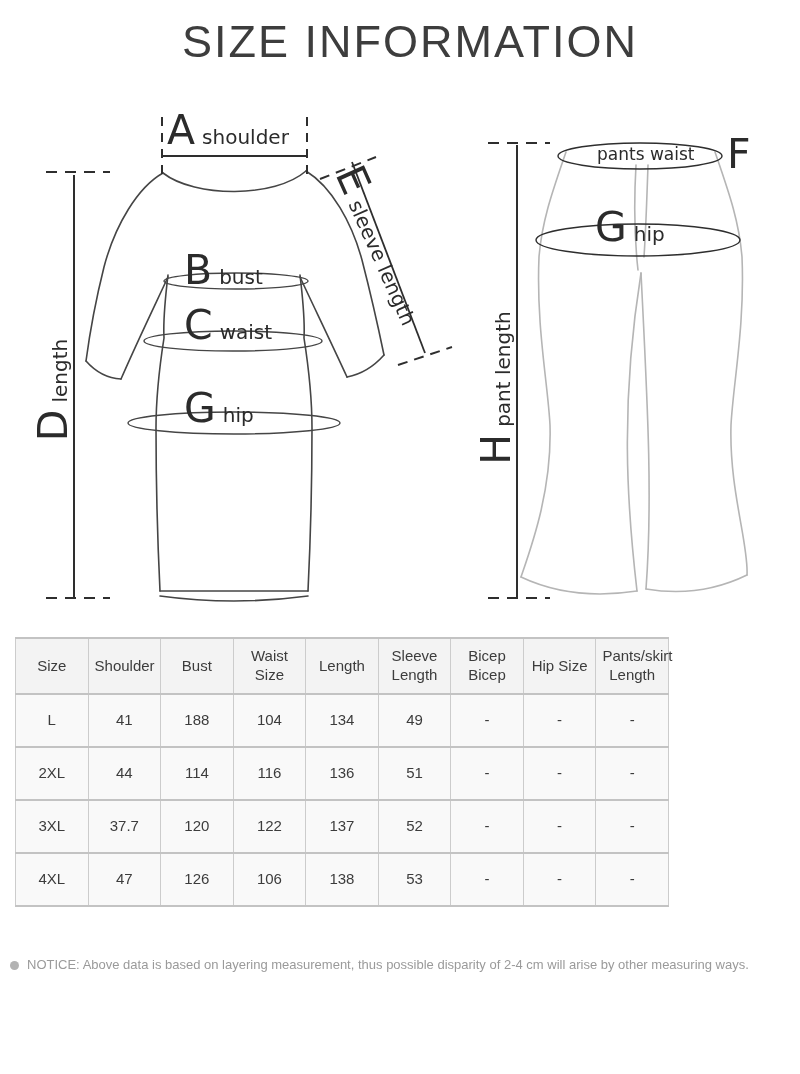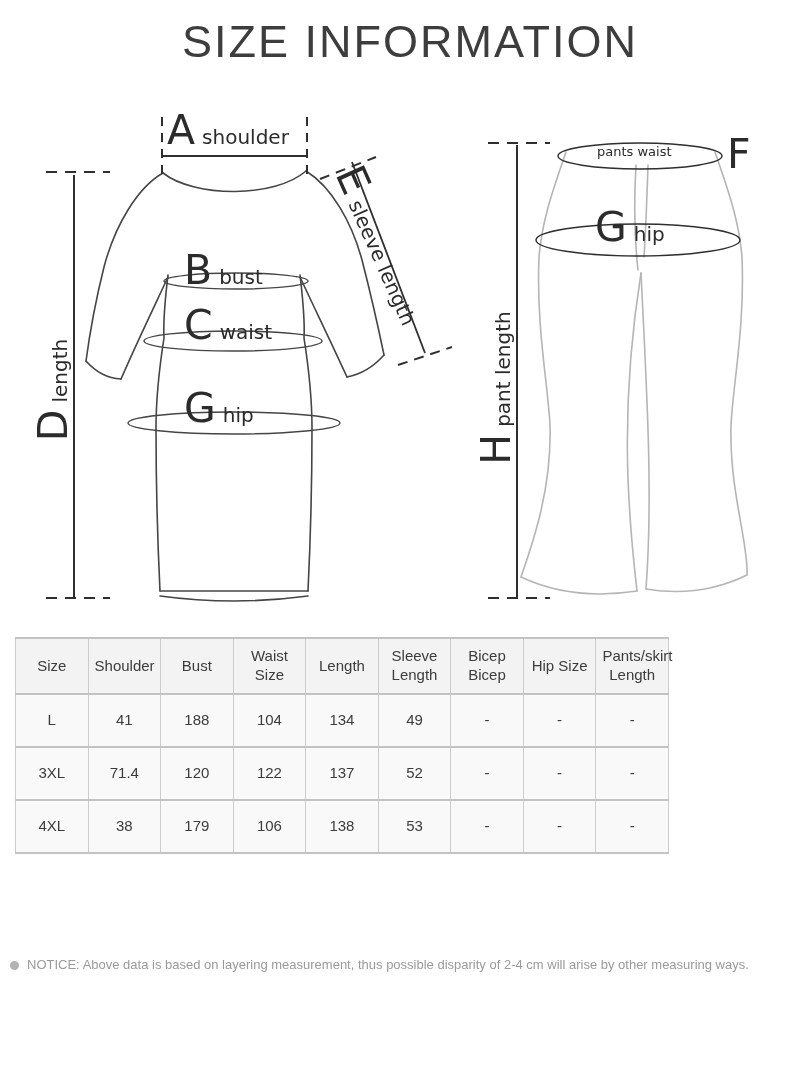--- a/index.html
+++ b/index.html
@@ -19,21 +19,21 @@
 
   .diag-label {
     position:absolute; display:flex; align-items:baseline;
     color:#2b2b2b; white-space:nowrap;
     font-family:"DejaVu Sans", sans-serif;
   }
   .diag-label .letter { font-size:41px; font-weight:500; line-height:1; }
   .diag-label .word  { font-size:20px; font-weight:400; margin-left:7px; }
   .rot-center { transform:translate(-50%,-50%) rotate(-90deg); }
   .e-label { transform-origin:0 0; transform:rotate(66deg); }
-  .plain-label { font-size:13px; color:#2b2b2b; position:absolute; white-space:nowrap;
+  .plain-label { font-size:17px; color:#2b2b2b; position:absolute; white-space:nowrap;
     font-family:"DejaVu Sans", sans-serif;text-align:center; }
   .big-letter { position:absolute; font-size:41px; font-weight:500; color:#2b2b2b;
     font-family:"DejaVu Sans", sans-serif; line-height:1; }
 
   table.size-table {
     position:absolute; top:637px; left:15px; width:654px;
     border-collapse:collapse; table-layout:fixed;
   }
   .size-table th, .size-table td {
     border-left:1px solid #cccccc; border-right:1px solid #cccccc;
@@ -170,34 +170,45 @@
           <td>41</td>
           <td>188</td>
           <td>104</td>
           <td>134</td>
           <td>49</td>
           <td>-</td>
           <td>-</td>
           <td>-</td>
         </tr>
         <tr>
+          <td>2XL</td>
+          <td>44</td>
+          <td>114</td>
+          <td>116</td>
+          <td>136</td>
+          <td>51</td>
+          <td>-</td>
+          <td>-</td>
+          <td>-</td>
+        </tr>
+        <tr>
           <td>3XL</td>
-          <td>71.4</td>
+          <td>37.7</td>
           <td>120</td>
           <td>122</td>
           <td>137</td>
           <td>52</td>
           <td>-</td>
           <td>-</td>
           <td>-</td>
         </tr>
         <tr>
           <td>4XL</td>
-          <td>38</td>
-          <td>179</td>
+          <td>47</td>
+          <td>126</td>
           <td>106</td>
           <td>138</td>
           <td>53</td>
           <td>-</td>
           <td>-</td>
           <td>-</td>
         </tr>
       </tbody>
   </table>
 

